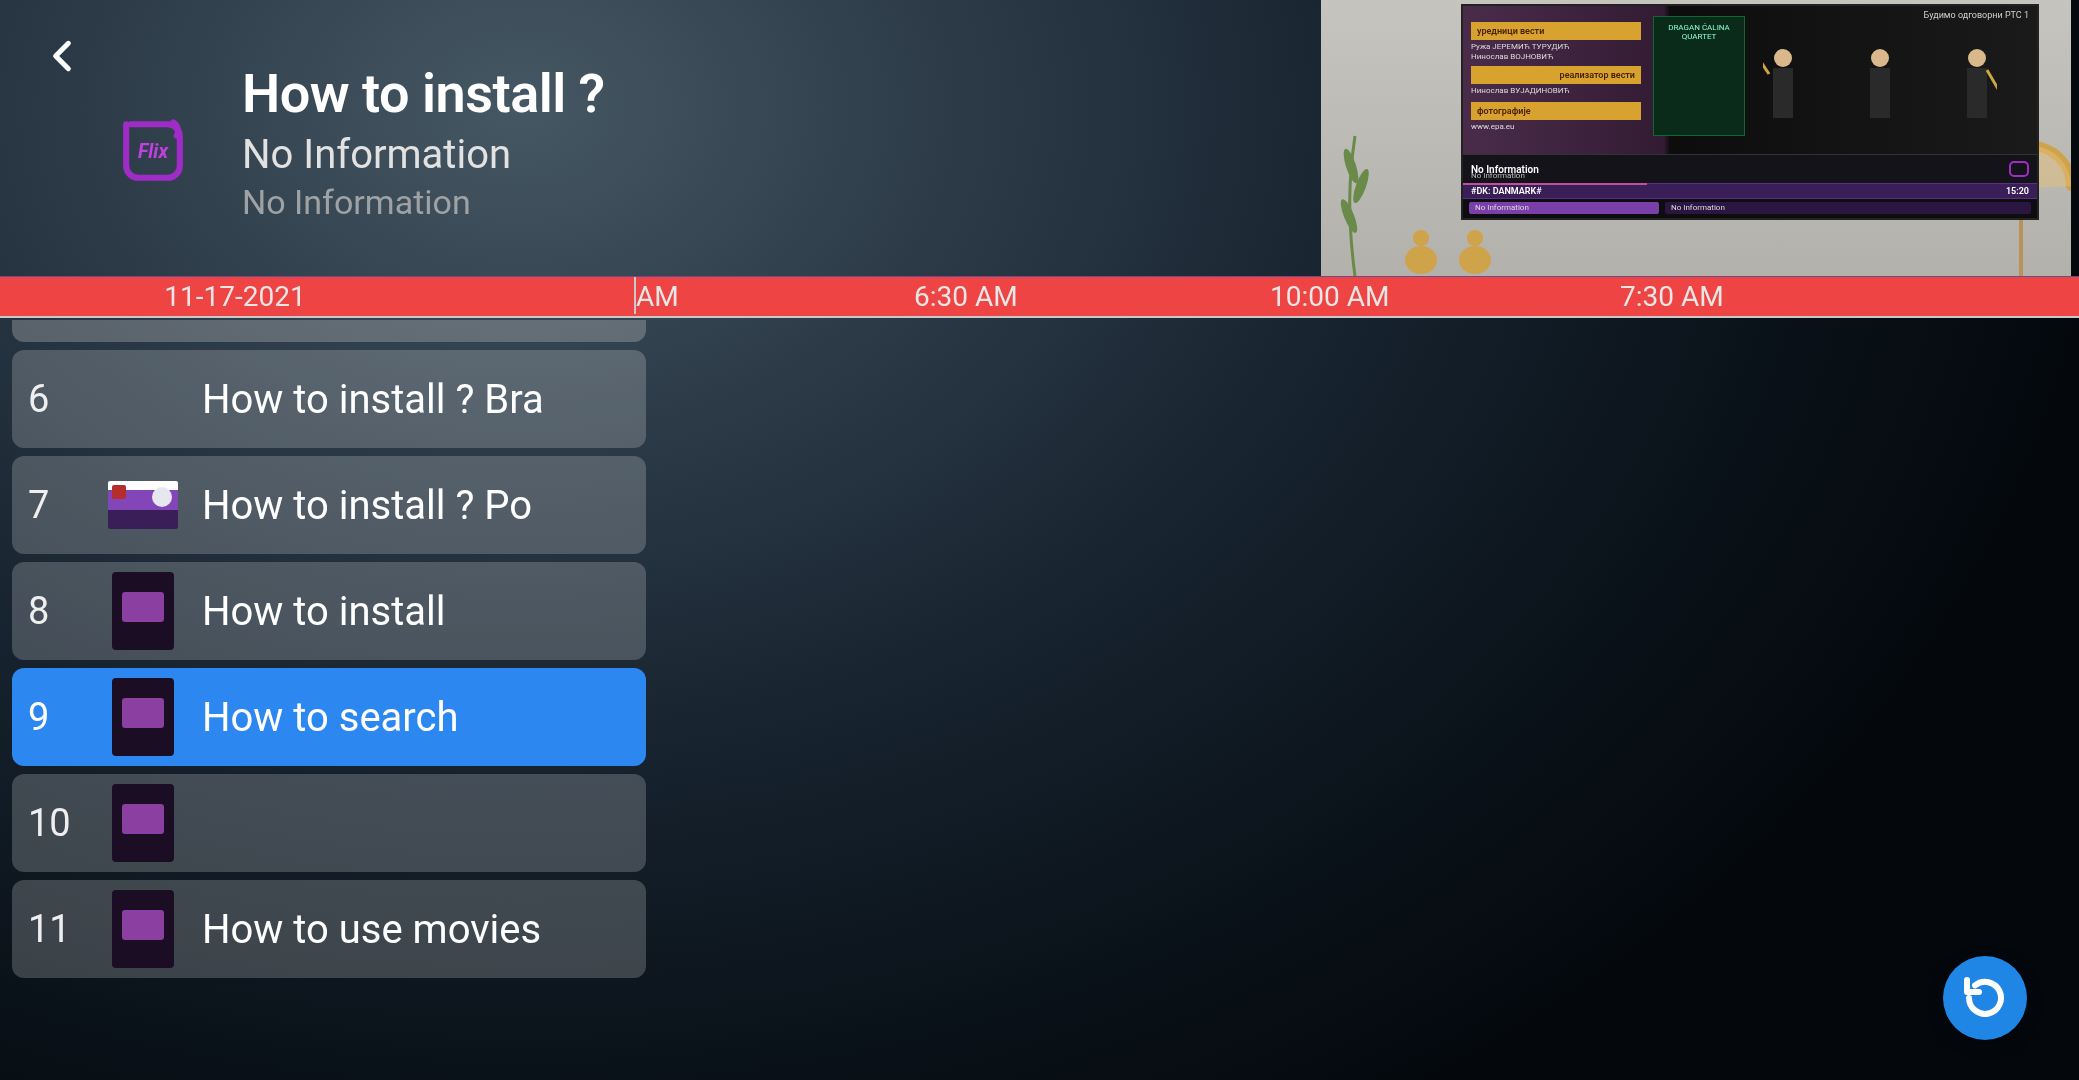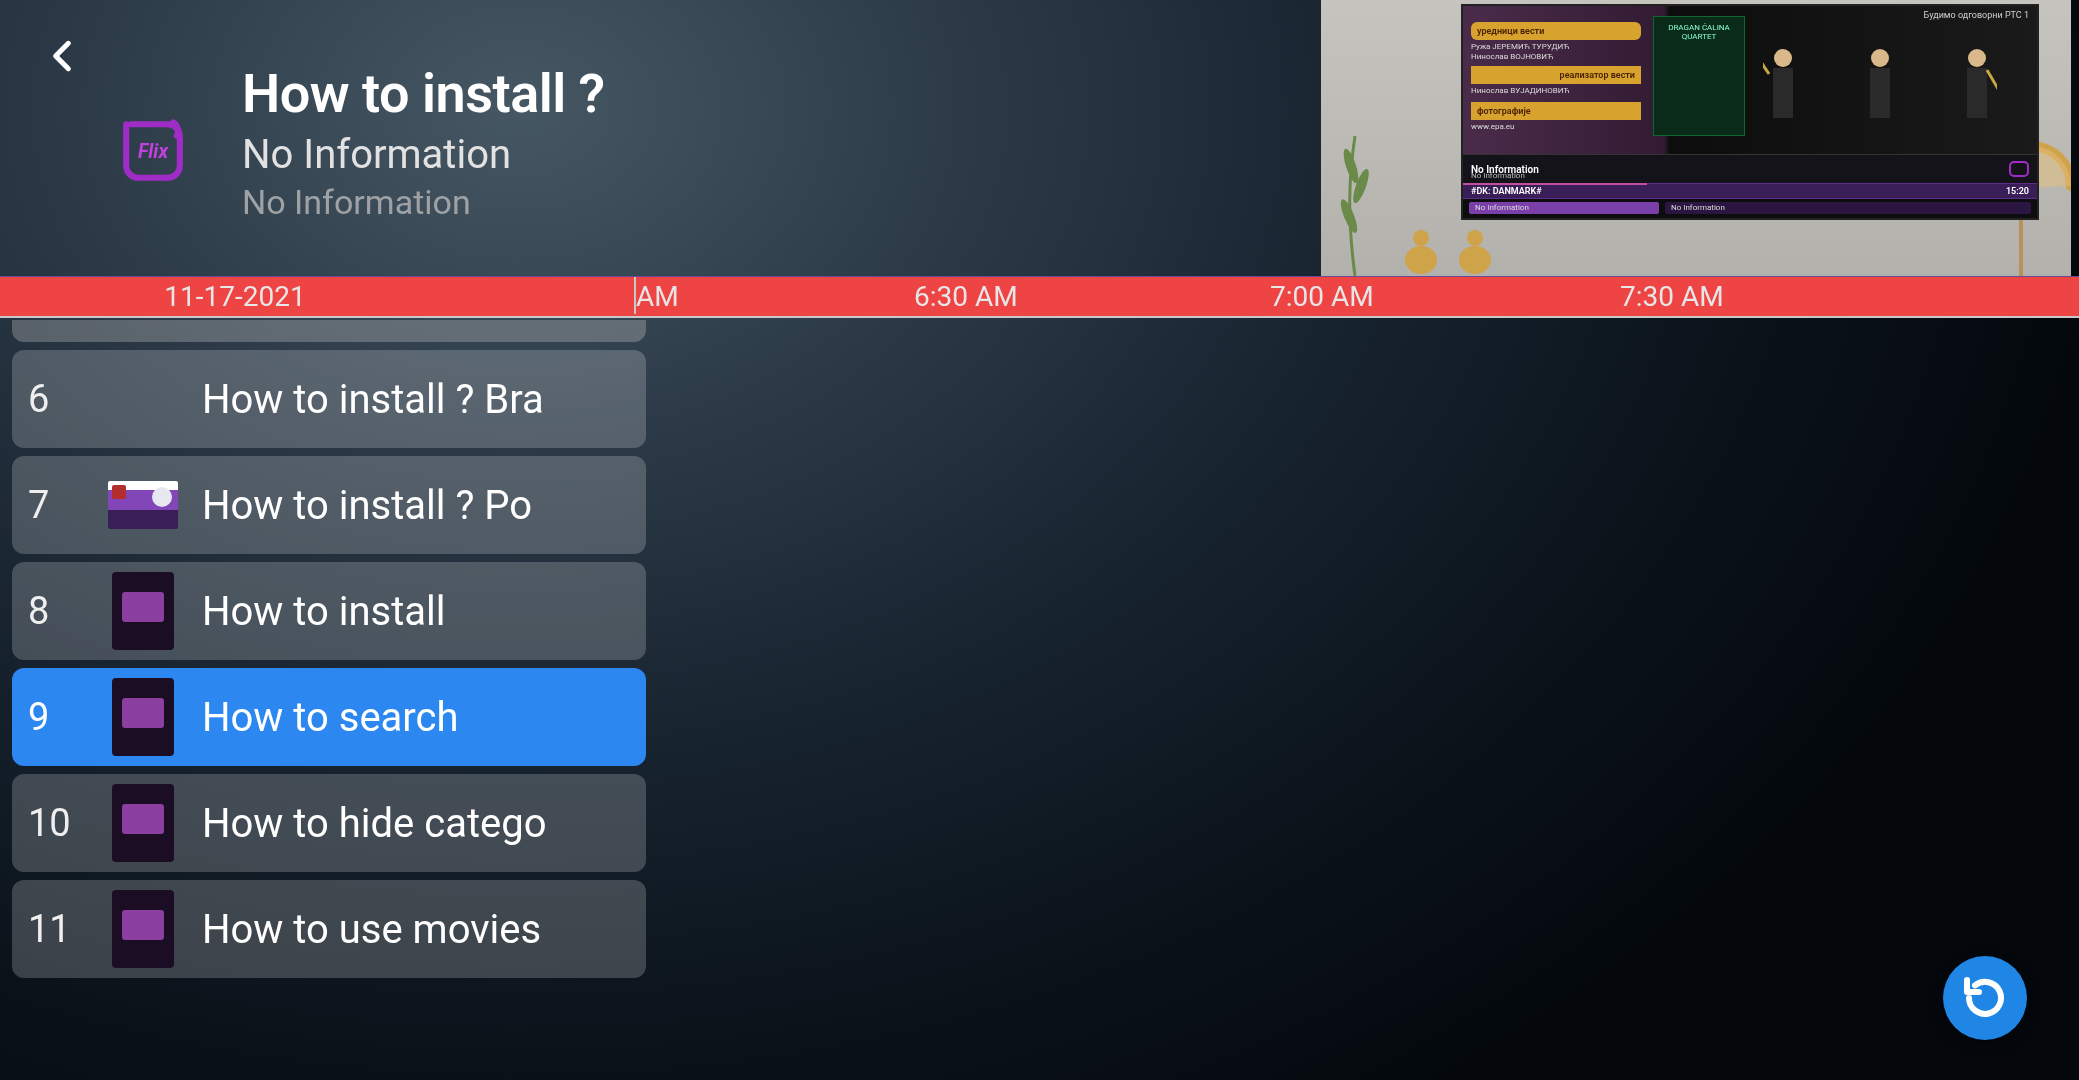--- a/index.html
+++ b/index.html
@@ -116,21 +116,21 @@
     position: relative;
   }
   .tv-credit {
     position: absolute; left: 8px; width: 170px; height: 18px;
     background: #d8a22f; color:#4a2200; font-size:9px; line-height:18px; padding:0 6px;
     font-weight:600;
   }
   .tv-sub {
     position:absolute; left:8px; font-size:8px; color:#ddd; line-height:10px;
   }
-  .tv-credit.c1 { top: 16px; border-radius: 6px; }
+  .tv-credit.c1 { top: 16px; }
   .tv-sub.s1 { top:36px; }
   .tv-credit.c2 { top: 60px; text-align: right; }
   .tv-sub.s2 { top: 80px; }
   .tv-credit.c3 { top: 96px; }
   .tv-sub.s3 { top: 116px; }
 
   .tv-top-right {
     position:absolute; right:8px; top:4px; font-size:9px; color:#d0d0d0;
   }
 
@@ -399,21 +399,21 @@
       </div>
     </div>
   </div>
 </div>
 
 <div class="timeline">
   <div class="date">11-17-2021</div>
   <div class="now-gap"></div>
   <span class="tick" style="left:636px">AM</span>
   <span class="tick" style="left:914px">6:30 AM</span>
-  <span class="tick" style="left:1270px">7:00 AM</span>
+  <span class="tick" style="left:1270px">10:00 AM</span>
   <span class="tick" style="left:1620px">7:30 AM</span>
 </div>
 
 <div class="list-area">
   <div class="ch-row ghost"></div>
 
   <div class="ch-row">
     <span class="num">6</span>
     <span class="thumb empty"></span>
     <span class="label">How to install ? Bra</span>
@@ -441,21 +441,20 @@
         <span class="thumb-app"></span>
       </span>
     <span class="label">How to search</span>
   </div>
 
   <div class="ch-row">
     <span class="num">10</span>
     <span class="thumb">
         <span class="thumb-app"></span>
       </span>
-    <span class="label">How to hide catego</span>
   </div>
 
   <div class="ch-row">
     <span class="num">11</span>
     <span class="thumb">
         <span class="thumb-app"></span>
       </span>
     <span class="label">How to use movies</span>
   </div>
 </div>

